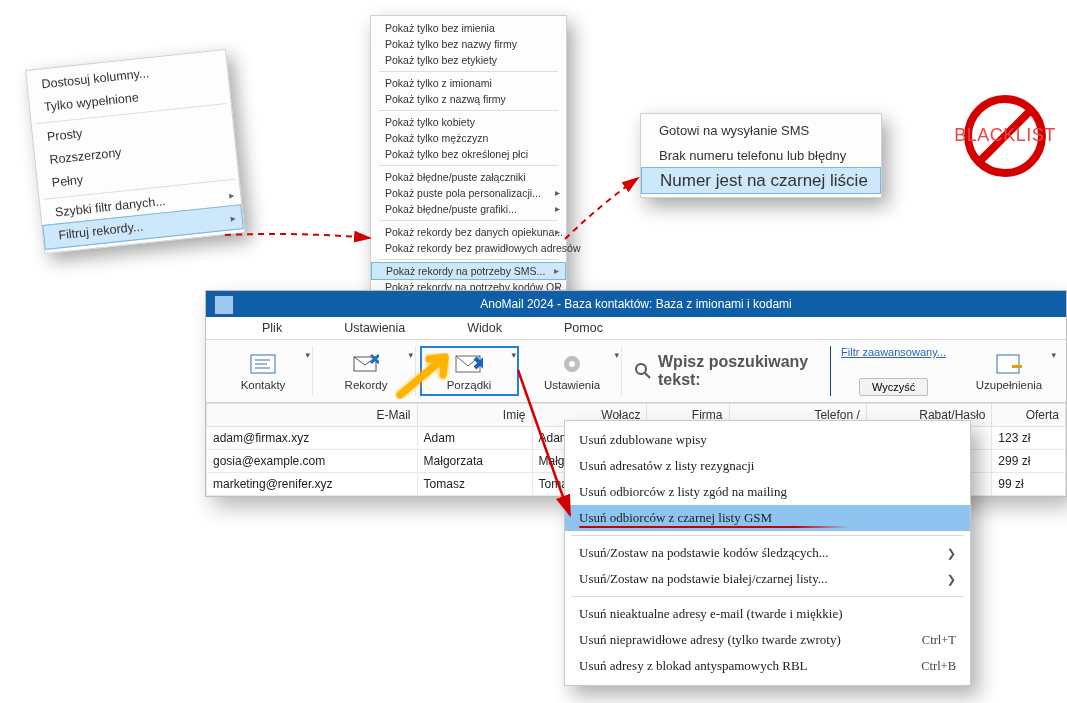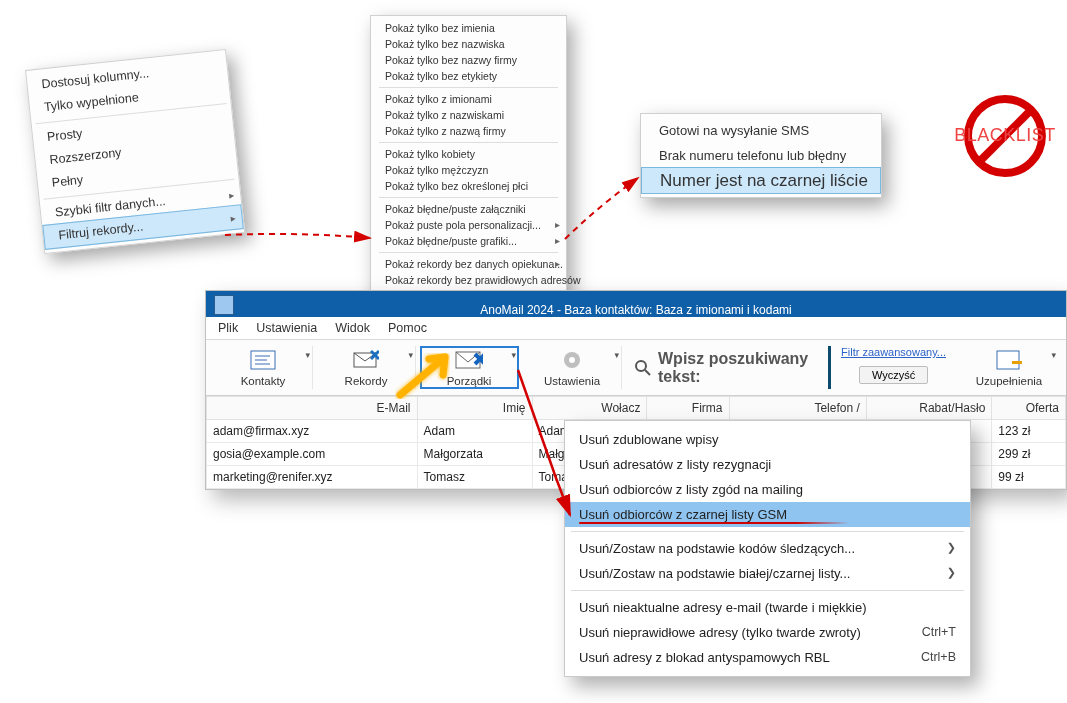--- a/index.html
+++ b/index.html
@@ -63,36 +63,36 @@
     left:205px; top:290px;
     width:860px;
     border:1px solid #bfbfbf;
     box-shadow:8px 10px 20px rgba(0,0,0,0.28);
     background:#fff;
   }
   #app .titlebar {
     background:#0f5fa8;
     color:#fff;
     height:26px;
-    display:flex; align-items:flex-end; justify-content:center;
+    display:flex; align-items:center; justify-content:center;
     font-size:12px;
     position:relative;
   }
   #app .titlebar .appicon {
     position:absolute; left:8px; top:4px; width:18px; height:18px;
     background:#9ec8ef; border:1px solid #255d90;
   }
   #app .menubar {
     display:flex; gap:18px;
     padding:4px 12px;
     border-bottom:1px solid #d9d9d9;
     background:#fff;
     font-size:12.5px; color:#333;
   }
-  #app .menubar span { cursor:default; }
+  #app .menubar span { cursor:default;margin-left:44px; }
   #app .toolbar {
     display:flex; align-items:stretch;
     border-bottom:1px solid #d0d0d0;
     background:#fcfcfc;
     padding:6px 8px;
     gap:4px;
   }
   .tbtn {
     display:flex; flex-direction:column; align-items:center; justify-content:center;
     padding:2px 10px;
@@ -109,23 +109,23 @@
   .tbtn.hl { outline:2px solid #2a7fd4; outline-offset:-2px; }
   .right-search {
     display:flex; align-items:center; gap:6px;
     margin-left:8px;
     flex:1;
   }
   .right-search .magn svg { display:block; }
   .right-search .slabel { color:#555; font-size:16px; font-weight:bold; }
   .right-side {
     display:flex; flex-direction:column; align-items:center;
-    border-left:3px solid #0c4a6e;
+    border-left:1px solid #0c4a6e;
     padding:0 10px;
-    gap:8px;
+    gap:20px;
   }
   .right-side .linklbl { color:#2b63c8; font-size:11px; text-decoration:underline; }
   .right-side button {
     font-size:11px; padding:2px 12px;
     background:#f3f3f3; border:1px solid #bdbdbd; border-radius:2px;
   }
   .tbl {
     width:100%; border-collapse:collapse; font-size:12px;
   }
   .tbl th {
@@ -145,23 +145,24 @@
     position:absolute;
     left:564px; top:420px;
     width:405px;
     background:#fff;
     border:1px solid #c9c9c9;
     box-shadow:8px 10px 18px rgba(0,0,0,0.3);
     padding:6px 0;
     font-size:13px;
   }
   #ctx .row {
-    display:flex; align-items:flex-start;
+    display:flex; align-items:center;
     padding:5px 14px;
     position:relative;
+    font-family:Liberation Serif, serif;
   }
   #ctx .row .sc {
     position:absolute; right:14px; color:#444; font-size:12.5px;
   }
   #ctx .row .arr {
     position:absolute; right:14px; font-size:11px; color:#555;
   }
   #ctx .row.sel { background:#8fc4f0; }
   #ctx .sep { height:0; border-top:1px solid #dcdcdc; margin:4px 6px; }
   .redunder {
@@ -185,26 +186,24 @@
     <div class="menu-item">Prosty</div>
     <div class="menu-item">Rozszerzony</div>
     <div class="menu-item">Pełny</div>
     <div class="menu-sep"></div>
     <div class="menu-item">Szybki filtr danych...<span class="chev">▸</span></div>
     <div class="menu-item sel">Filtruj rekordy...<span class="chev">▸</span></div>
   </div>
 
 <div id="menu-mid" class="menu-panel" style="left: 370px; top: 15px;">
     <div class="menu-item small">Pokaż tylko bez imienia</div>
-    <div class="menu-item small">Pokaż tylko bez nazwiska</div>
     <div class="menu-item small">Pokaż tylko bez nazwy firmy</div>
     <div class="menu-item small">Pokaż tylko bez etykiety</div>
     <div class="menu-sep inset"></div>
     <div class="menu-item small">Pokaż tylko z imionami</div>
-    <div class="menu-item small">Pokaż tylko z nazwiskami</div>
     <div class="menu-item small">Pokaż tylko z nazwą firmy</div>
     <div class="menu-sep inset"></div>
     <div class="menu-item small">Pokaż tylko kobiety</div>
     <div class="menu-item small">Pokaż tylko mężczyzn</div>
     <div class="menu-item small">Pokaż tylko bez określonej płci</div>
     <div class="menu-sep inset"></div>
     <div class="menu-item small">Pokaż błędne/puste załączniki</div>
     <div class="menu-item small">Pokaż puste pola personalizacji...<span class="chev">▸</span></div>
     <div class="menu-item small">Pokaż błędne/puste grafiki...<span class="chev">▸</span></div>
     <div class="menu-sep inset"></div>

